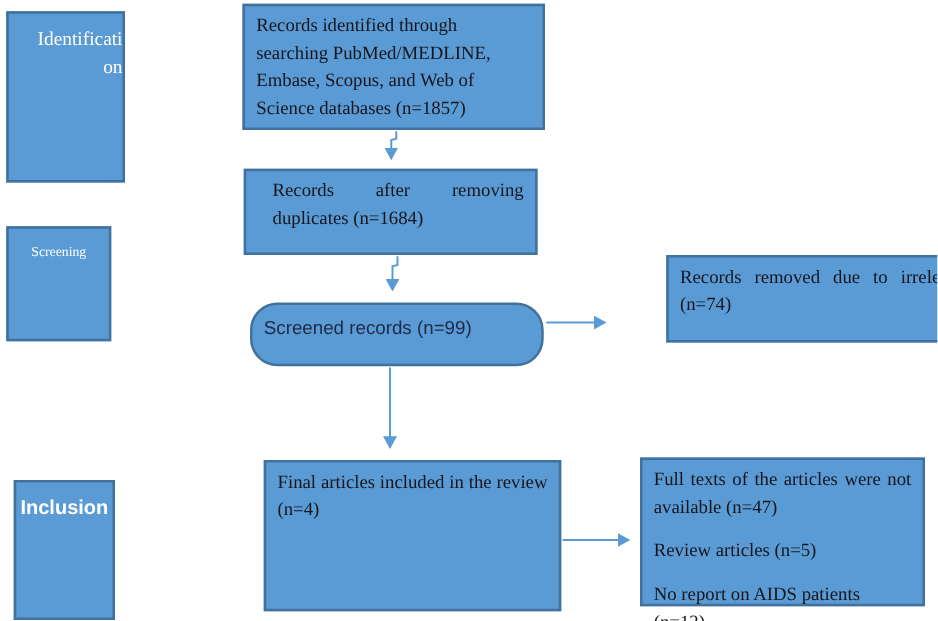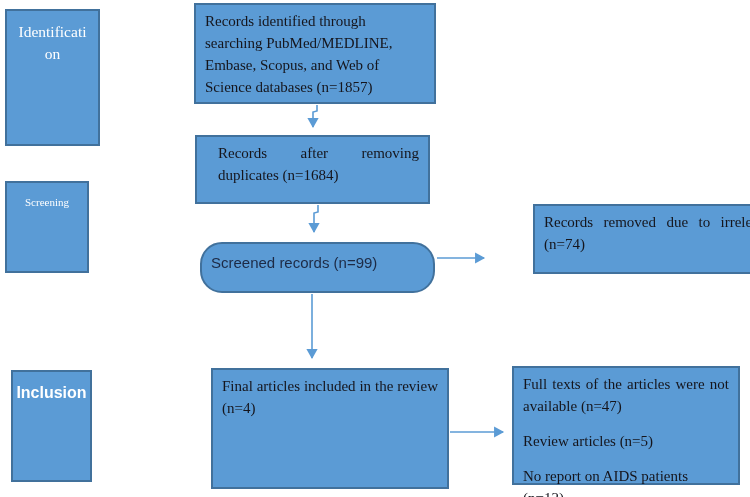--- a/index.html
+++ b/index.html
@@ -56,29 +56,29 @@
     width: 750px;
     height: 497px;
     pointer-events: none;
   }
 </style>
 </head>
 <body>
 
 <div class="canvas">
 
-  <div class="box label-box" style="left:5px; top:9px; width:95px; height:137px; padding-top:10px; font-size:15.5px;">
+  <div class="box label-box" style="left:5px; top:9px; width:95px; height:137px; padding-top:10px; font-size:15.5px;text-align:right;">
     <span class="label-inner">Identification</span>
   </div>
 
   <div class="box label-box" style="left:5px; top:181px; width:84px; height:92px; padding-top:8px; font-size:11px;">
     <span>Screening</span>
   </div>
 
-  <div class="box label-box sans" style="left:11px; top:370px; width:81px; height:112px; padding-top:10px; font-size:16px; font-weight:bold;">
+  <div class="box label-box sans" style="left:11px; top:384px; width:81px; height:112px; padding-top:10px; font-size:16px; font-weight:bold;">
     <span>Inclusion</span>
   </div>
 
   <div class="box" style="left:194px; top:3px; width:242px; height:101px;">
     <div class="pad">Records identified through searching PubMed/MEDLINE, Embase, Scopus, and Web of Science databases (n=1857)</div>
   </div>
 
   <div class="box" style="left:195px; top:135px; width:235px; height:69px;padding-left:12px;">
     <div class="pad justify">Records after removing duplicates (n=1684)</div>
   </div>

